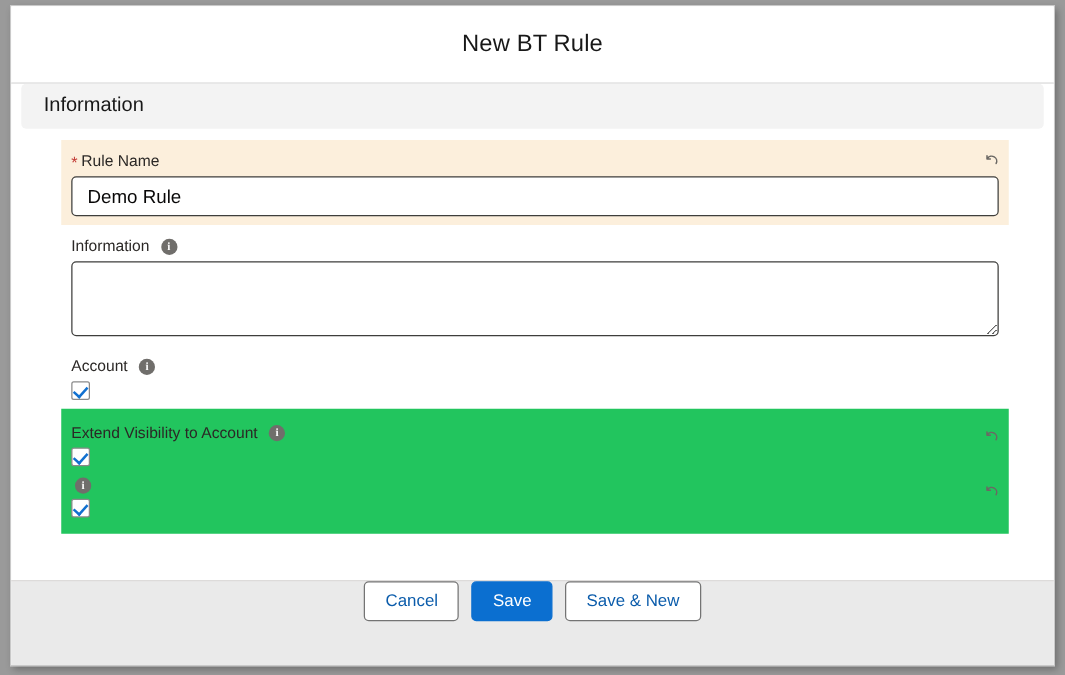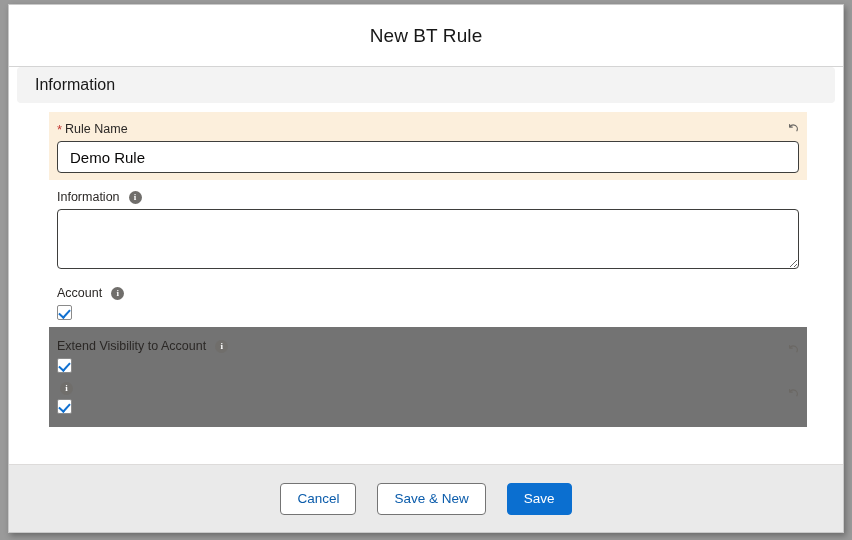--- a/index.html
+++ b/index.html
@@ -85,21 +85,21 @@
 
   .field-row {
     position: relative;
     padding: 9px 0 7px 0;
     margin: 0 36px 0 40px;
   }
   .field-row.highlight {
     background: #fcefdc;
   }
   .field-row.group-highlight {
-    background: #737373;
+    background: #22c55e;
     padding-top: 6px;
     padding-bottom: 9px;
   }
 
   .field-label {
     font-size: 12.5px;
     color: #2b2826;
     display: flex;
     align-items: center;
     gap: 6px;
@@ -215,23 +215,22 @@
     padding: 5px 0 4px 0;
   }
 
   
   .modal-footer {
     height: 68px;
     min-height: 68px;
     background: #eaeaea;
     border-top: 1px solid #dddbda;
     display: flex;
-    align-items: center;
     justify-content: center;
-    gap: 21px;
+    gap: 10px;
   }
   .btn {
     font-family: "Liberation Sans", sans-serif;
     font-size: 13.5px;
     height: 32px;
     padding: 0 16px;
     border-radius: 4px;
     cursor: pointer;
     line-height: 1;
   }
@@ -326,17 +325,17 @@
           </button>
         </div>
 
       </div>
 
     </div>
   </div>
 
   <div class="modal-footer">
     <button class="btn btn-neutral">Cancel</button>
+    <button class="btn btn-brand">Save</button>
     <button class="btn btn-neutral">Save &amp; New</button>
-    <button class="btn btn-brand">Save</button>
   </div>
 
 </div>
 
 </body></html>

